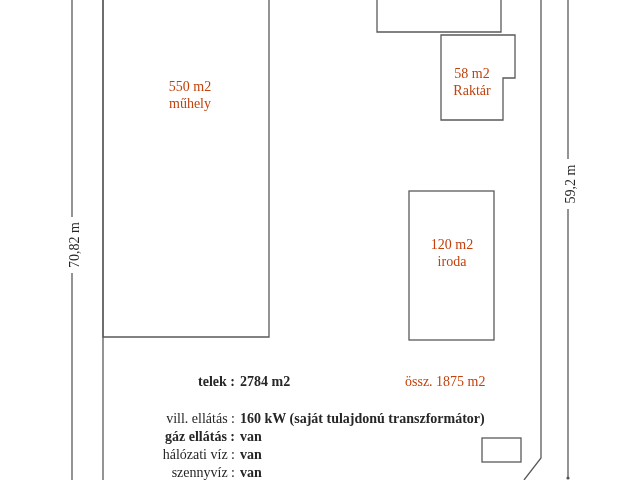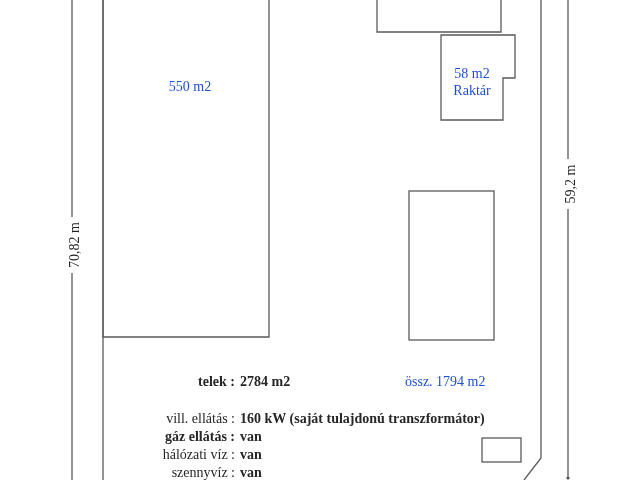--- a/index.html
+++ b/index.html
@@ -1,19 +1,19 @@
 <!DOCTYPE html>
 <html><head>
 <meta charset="utf-8">
 <style>
   html, body { margin:0; padding:0; }
   body { width:640px; height:480px; background:#ffffff; position:relative; overflow:hidden;
          font-family:"Liberation Serif", "DejaVu Serif", serif; color:#2a2a2a; }
   .plan { position:absolute; left:0; top:0; width:640px; height:480px; }
-  .lbl { position:absolute; font-size:14px; line-height:17px; white-space:nowrap; color:#1d4ed8; }
+  .lbl { position:absolute; font-size:14px; line-height:17px; white-space:nowrap; color:#c2410c; }
   .center { text-align:center; }
   .rot { position:absolute; font-size:14px; white-space:nowrap; transform-origin:center center;
          transform:rotate(-90deg); color:#262626; background:#fff; padding:0 3px; }
   .row { position:absolute; font-size:14px; line-height:16px; white-space:nowrap; color:#262626; }
   .row .k { position:absolute; right:0; text-align:right; }
   .row .v { position:absolute; left:0;font-weight:bold; }
 </style>
 </head>
 <body>
 
@@ -39,33 +39,36 @@
     <rect x="482" y="438" width="39" height="24"></rect>
   </g>
   <circle cx="568" cy="478" r="1.6" fill="#555"></circle>
 </svg>
 
 <div class="rot" style="left:47px; top:237px; width:50px; text-align:center;">70,82 m</div>
 <div class="rot" style="left:546px; top:176px; width:44px; text-align:center;">59,2 m</div>
 
 <div class="lbl center" style="left:140px; top:78px; width:100px;">
   <div>550 m2</div>
+  <div>műhely</div>
 </div>
 <div class="lbl center" style="left:444px; top:65px; width:56px;">
   <div>58 m2</div>
   <div>Raktár</div>
 </div>
 <div class="lbl center" style="left:410px; top:236px; width:84px;">
+  <div>120 m2</div>
+  <div>iroda</div>
 </div>
 
 <div class="row" style="left:0; top:374px; width:640px;">
   <span class="k" style="right:405px;font-weight:bold;">telek :</span>
   <span class="v" style="left:240px;">2784 m2</span>
 </div>
-<div class="lbl" style="left:405px; top:373px;">össz. 1794 m2</div>
+<div class="lbl" style="left:405px; top:373px;">össz. 1875 m2</div>
 
 <div class="row" style="left:0; top:411px; width:640px;">
   <span class="k" style="right:405px;">vill. ellátás :</span>
   <span class="v" style="left:240px;">160 kW (saját tulajdonú transzformátor)</span>
 </div>
 <div class="row" style="left:0; top:429px; width:640px;">
   <span class="k" style="right:405px;font-weight:bold;">gáz ellátás :</span>
   <span class="v" style="left:240px;">van</span>
 </div>
 <div class="row" style="left:0; top:447px; width:640px;">

